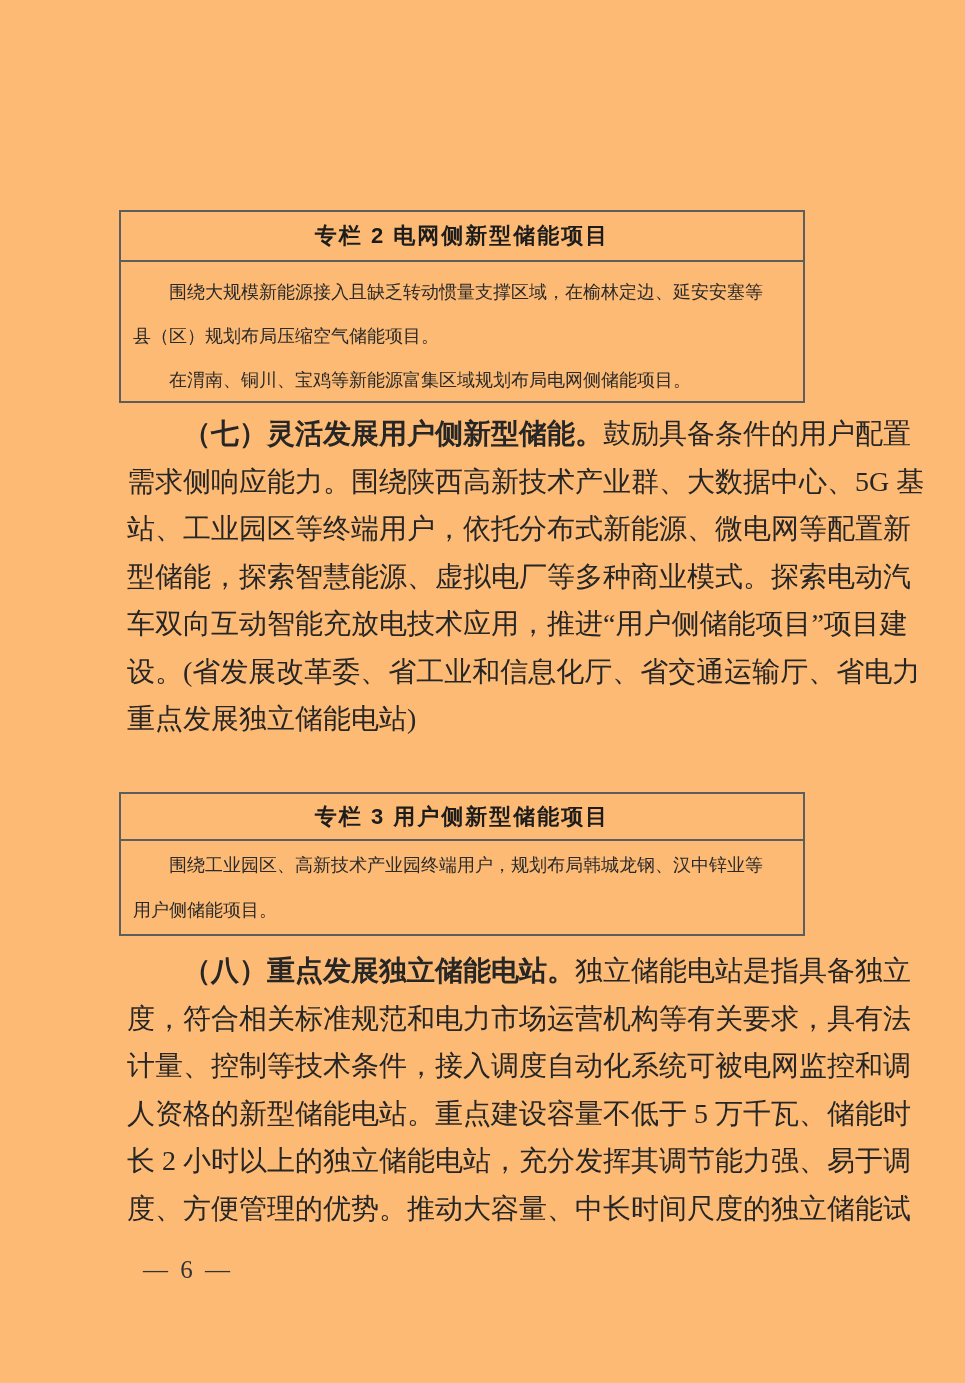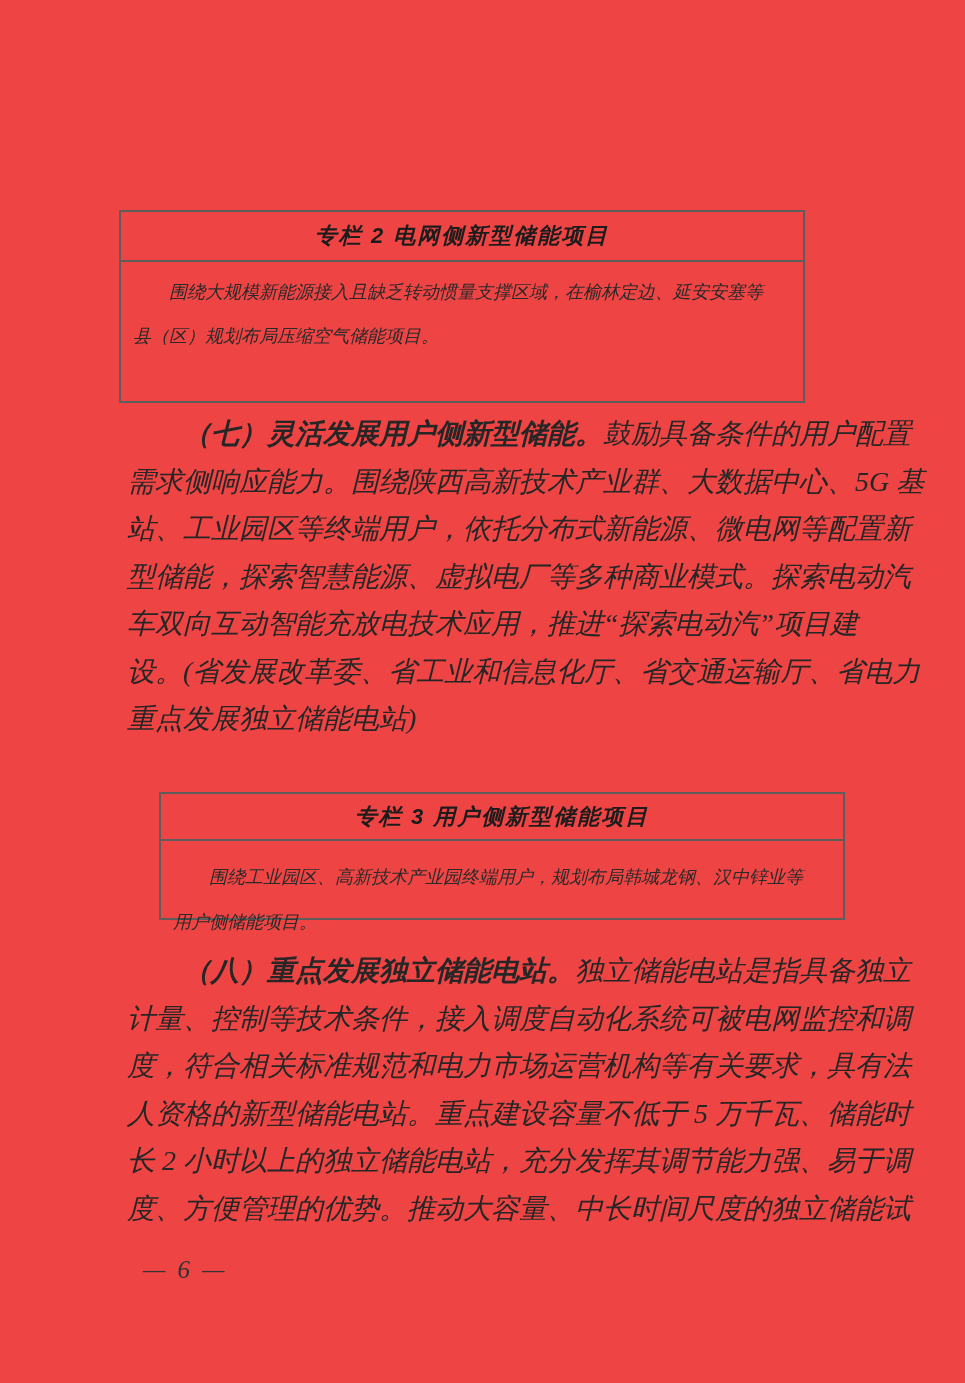--- a/index.html
+++ b/index.html
@@ -4,37 +4,36 @@
 <style>
   html, body {
     margin: 0;
     padding: 0;
     background: #ffffff;
   }
   .page {
     position: relative;
     width: 965px;
     height: 1383px;
-    background: #ef4444;
+    background: #fdba74;
     font-family: "Liberation Serif", serif;
     color: #2d2d2d;
     overflow: hidden;
-    font-style: italic;
   }
 
   
   .callout-box {
     position: absolute;
     left: 119px;
     width: 686px;
     border: 2px solid #5d5d5d;
     box-sizing: border-box;
   }
   #box2 { top: 210px; height: 193px; }
-  #box3 { top: 792px; height: 128px; margin-left: 40px; }
+  #box3 { top: 792px; height: 144px; }
 
   .box-title {
     display: flex;
     align-items: center;
     justify-content: center;
     border-bottom: 2px solid #5d5d5d;
     font-family: "Liberation Sans", sans-serif;
     font-weight: 700;
     font-size: 22px;
     letter-spacing: 2px;
@@ -42,21 +41,21 @@
   }
   #box2 .box-title { height: 48px; }
   #box3 .box-title { height: 45px; }
 
   .box-body {
     padding: 8px 12px 0 12px;
     font-size: 18px;
     line-height: 44px;
     color: #2a2a2a;
   }
-  #box3 .box-body { padding-top: 14px; line-height: 45px; }
+  #box3 .box-body { padding-top: 2px; line-height: 45px; }
   .box-line { white-space: nowrap; }
 
   
   .para {
     position: absolute;
     left: 127px;
     width: 734px;
     font-size: 28px;
     line-height: 47.5px;
     color: #262626;
@@ -79,48 +78,49 @@
 </head>
 <body>
 
 <div class="page">
 
   <section class="callout-box" id="box2">
     <div class="box-title">专栏 2 电网侧新型储能项目</div>
     <div class="box-body">
         <div class="box-line">　　围绕大规模新能源接入且缺乏转动惯量支撑区域，在榆林定边、延安安塞等</div>
         <div class="box-line">县（区）规划布局压缩空气储能项目。</div>
+        <div class="box-line">　　在渭南、铜川、宝鸡等新能源富集区域规划布局电网侧储能项目。</div>
       </div>
   </section>
 
   <div class="para" id="para7">
     <div class="line"><span class="heading">　　（七）灵活发展用户侧新型储能。</span><span>鼓励具备条件的用户配置</span></div>
     <div>
         <div class="line">需求侧响应能力。围绕陕西高新技术产业群、大数据中心、5G 基</div>
         <div class="line">站、工业园区等终端用户，依托分布式新能源、微电网等配置新</div>
         <div class="line">型储能，探索智慧能源、虚拟电厂等多种商业模式。探索电动汽</div>
-        <div class="line">车双向互动智能充放电技术应用，推进“探索电动汽”项目建</div>
+        <div class="line">车双向互动智能充放电技术应用，推进“用户侧储能项目”项目建</div>
         <div class="line">设。(省发展改革委、省工业和信息化厅、省交通运输厅、省电力</div>
         <div class="line">重点发展独立储能电站)</div>
       </div>
   </div>
 
   <section class="callout-box" id="box3">
     <div class="box-title">专栏 3 用户侧新型储能项目</div>
     <div class="box-body">
         <div class="box-line">　　围绕工业园区、高新技术产业园终端用户，规划布局韩城龙钢、汉中锌业等</div>
         <div class="box-line">用户侧储能项目。</div>
       </div>
   </section>
 
   <div class="para" id="para8">
     <div class="line"><span class="heading">　　（八）重点发展独立储能电站。</span><span>独立储能电站是指具备独立</span></div>
     <div>
+        <div class="line">度，符合相关标准规范和电力市场运营机构等有关要求，具有法</div>
         <div class="line">计量、控制等技术条件，接入调度自动化系统可被电网监控和调</div>
-        <div class="line">度，符合相关标准规范和电力市场运营机构等有关要求，具有法</div>
         <div class="line">人资格的新型储能电站。重点建设容量不低于 5 万千瓦、储能时</div>
         <div class="line">长 2 小时以上的独立储能电站，充分发挥其调节能力强、易于调</div>
         <div class="line">度、方便管理的优势。推动大容量、中长时间尺度的独立储能试</div>
       </div>
   </div>
 
   <div class="page-number">— 6 —</div>
 
 </div>
 

